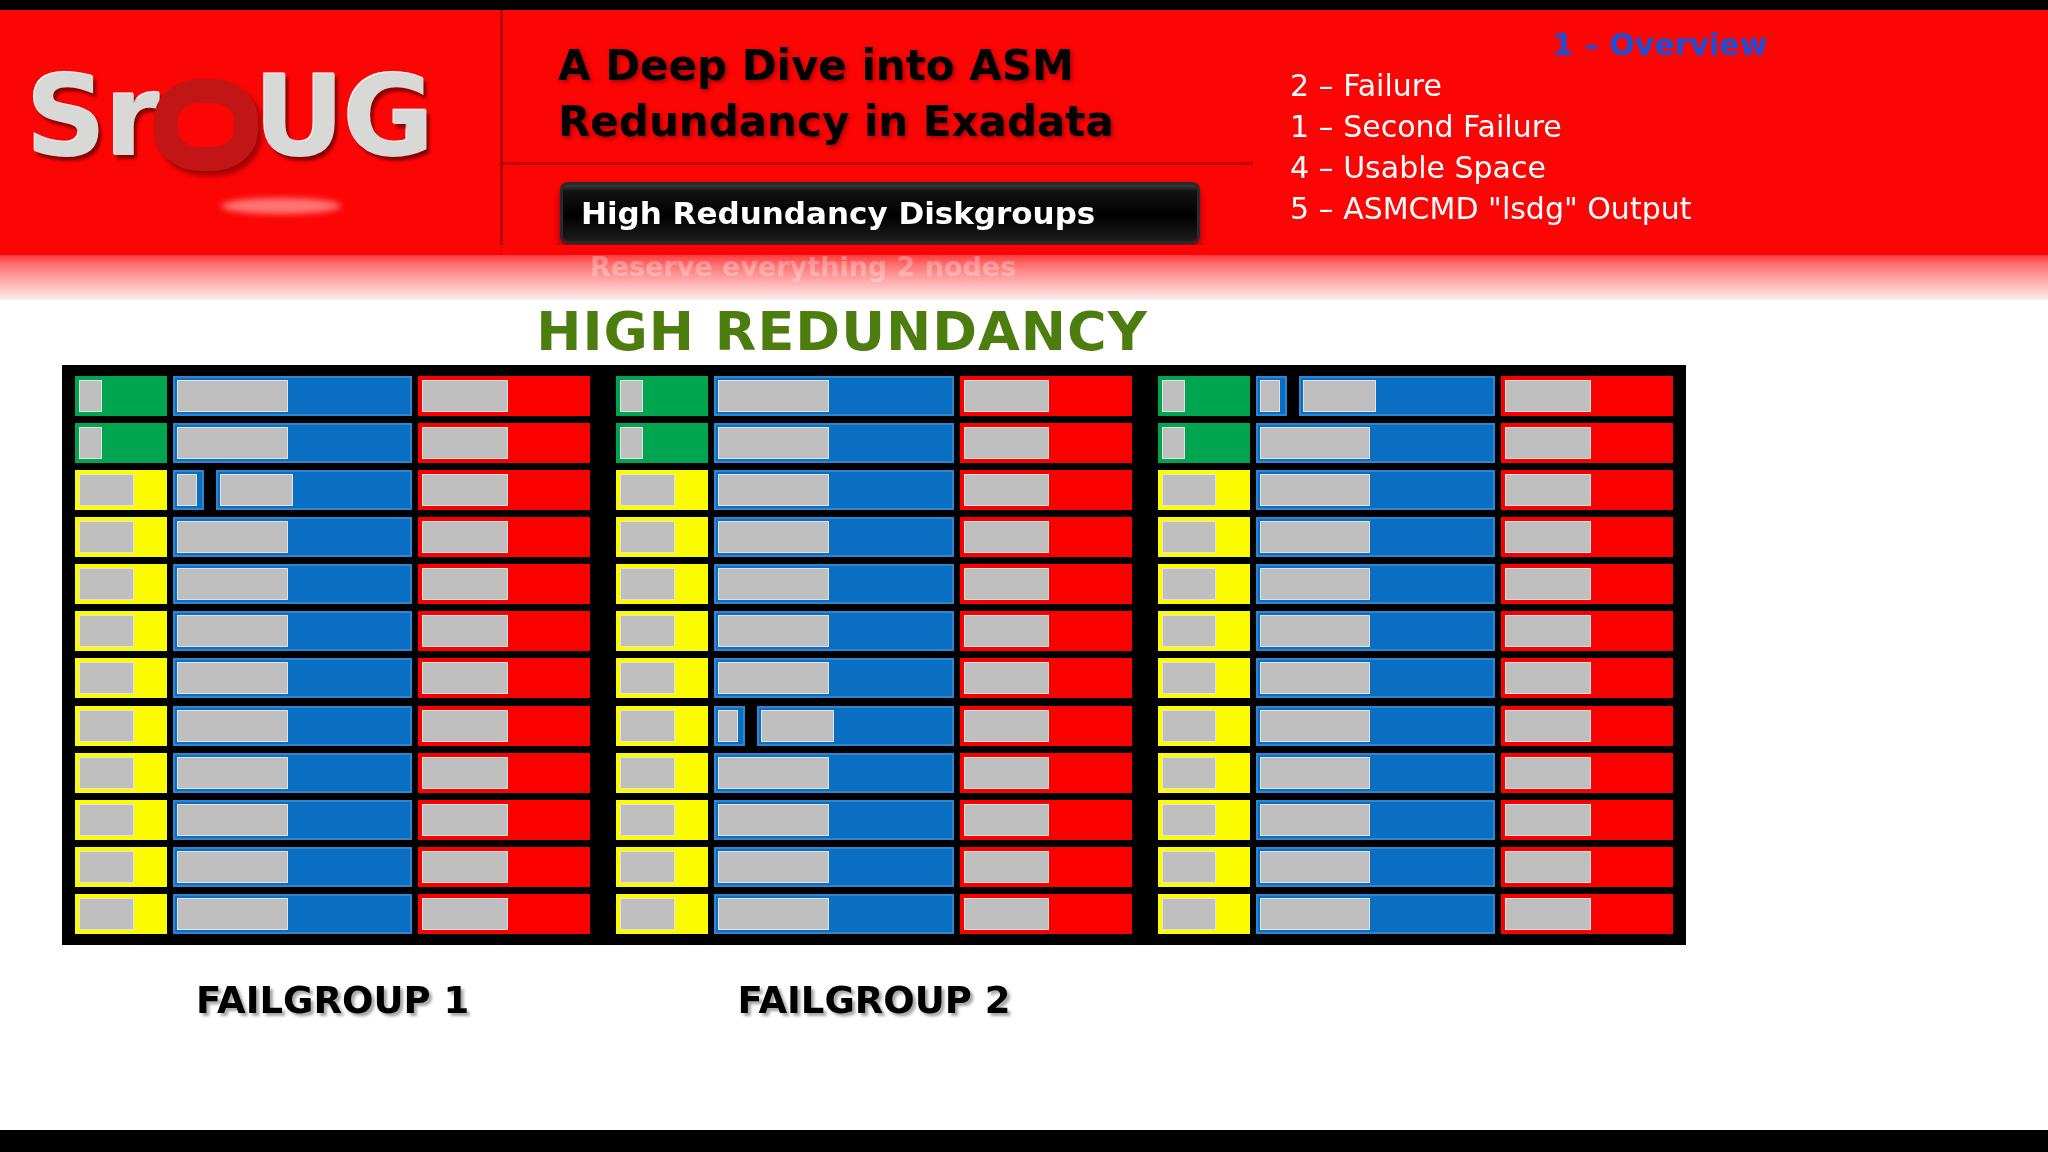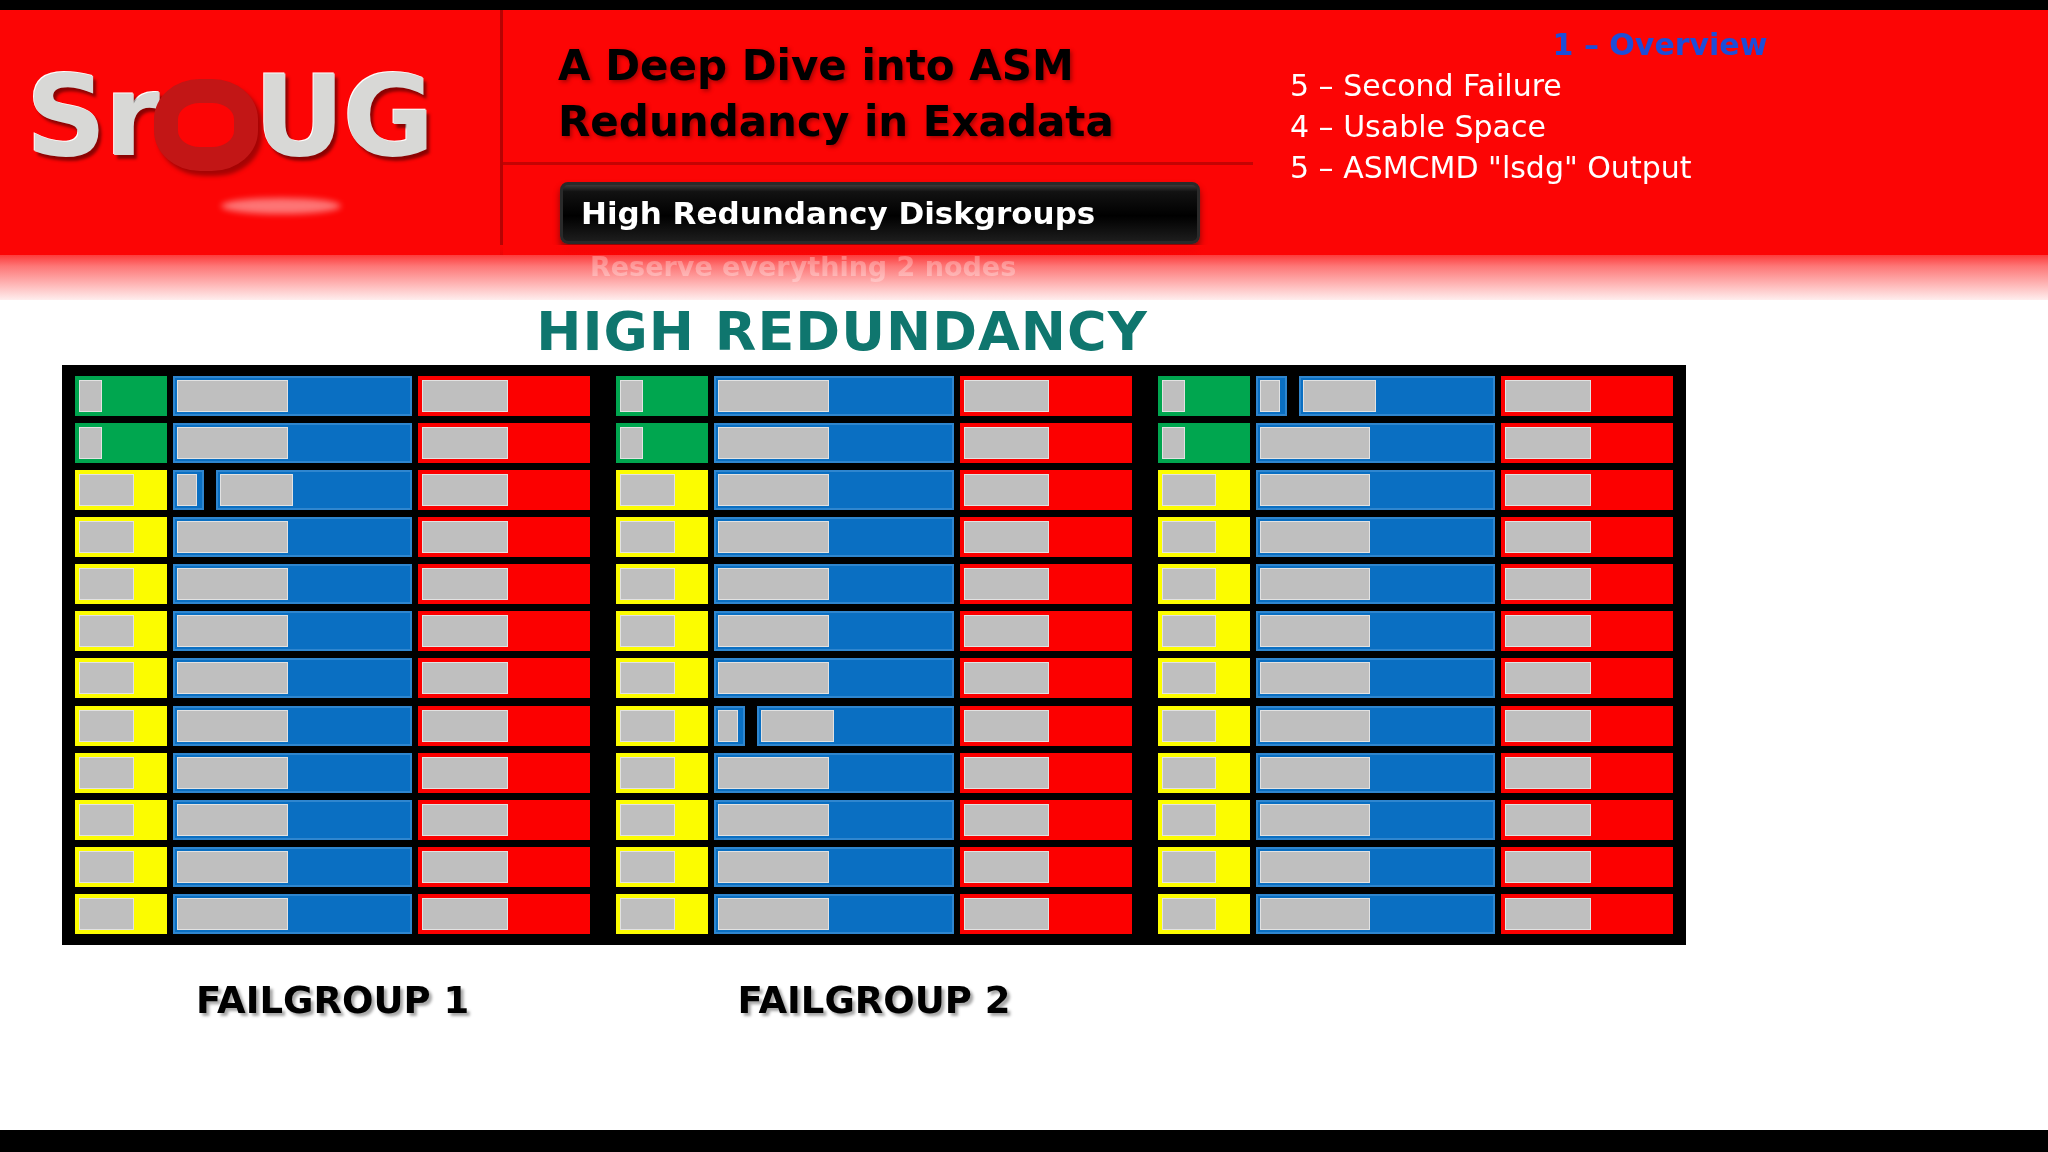--- a/index.html
+++ b/index.html
@@ -183,21 +183,21 @@
   .body-title {
     position: absolute;
     left: 0; top: 0;
     width: 1684px;
     text-align: center;
     font-family: "DejaVu Sans", sans-serif;
     font-weight: bold;
     font-size: 54px;
     line-height: 64px;
     letter-spacing: 1px;
-    color: #0f766e;
+    color: #4d7c0f;
   }
 
   
   .groups {
     position: absolute;
     left: 62px; top: 65px;
     width: 1624px;
     display: flex;
     justify-content: space-between;
   }
@@ -291,21 +291,22 @@
       <div class="deck-title">A Deep Dive into ASM Redundancy in Exadata</div>
     </div>
     <div class="hdr-div-h"></div>
 
     <div class="section-banner">
       <div class="section-banner-label">High Redundancy Diskgroups</div>
     </div>
 
     <div class="agenda">
       <div class="agenda-item active">1 – Overview</div>
-      <div class="agenda-item">5 – Second Failure</div>
+      <div class="agenda-item">2 – Failure</div>
+      <div class="agenda-item">1 – Second Failure</div>
       <div class="agenda-item">4 – Usable Space</div>
       <div class="agenda-item">5 – ASMCMD "lsdg" Output</div>
     </div>
   </div>
 
   <div class="header-fade"></div>
   <div class="ghost-line">Reserve everything 2 nodes</div>
 
   <div class="body-area">
     <div class="body-title">HIGH REDUNDANCY</div>

